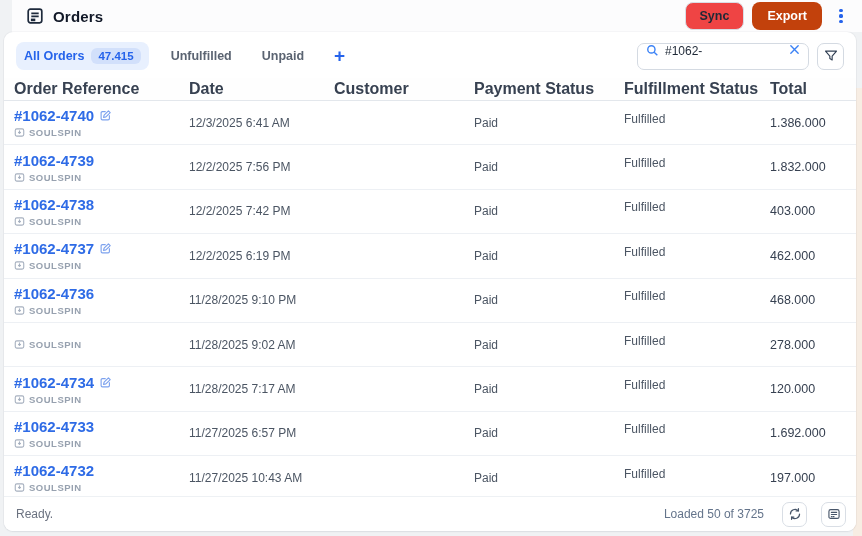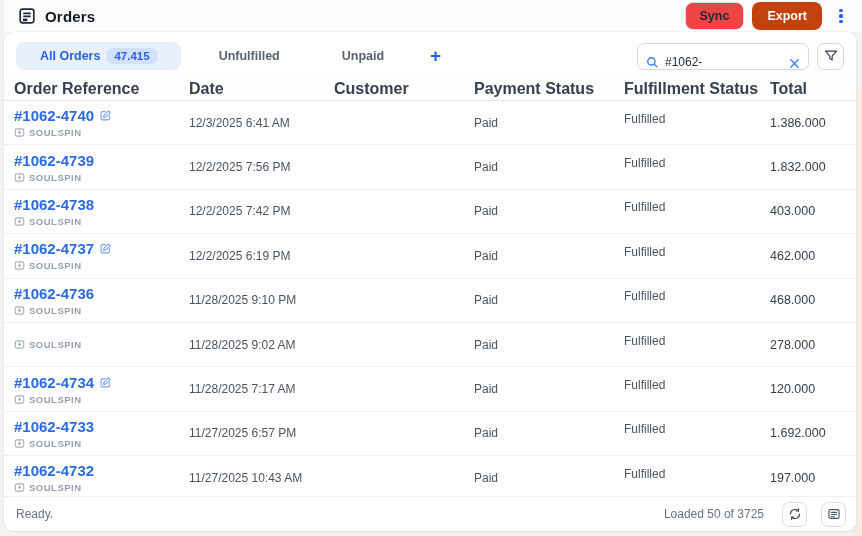--- a/index.html
+++ b/index.html
@@ -2,43 +2,43 @@
 <html><head>
 <meta charset="utf-8">
 <style>
   * { margin:0; padding:0; box-sizing:border-box; }
   html,body { width:862px; height:536px; font-family:"Liberation Sans", sans-serif; }
   body { background:#f0f2f4; position:relative; overflow:hidden; }
 
   .warm-strip { position:absolute; right:0; top:88px; bottom:0; width:9px; background:#f7ede3; }
 
   
-  .top-bar { position:absolute; left:4px; top:0; right:0; height:32px; background:#fcfcfd; display:flex; align-items:center; padding:0 12px; }
+  .top-bar { position:absolute; left:12px; top:0; right:0; height:32px; background:#fcfcfd; display:flex; align-items:center; padding:0 12px; }
   .app-icon { width:18px; height:18px; margin-left:2px; }
   .page-title { font-size:15px; font-weight:bold; color:#111827; margin-left:9px; letter-spacing:.2px; }
   .top-actions { margin-left:auto; display:flex; align-items:center; gap:8px; }
   .btn { border-radius:8px; font-size:12.5px; font-weight:bold; padding:6px 14px; cursor:pointer; border:1px solid transparent; font-family:"Liberation Sans",sans-serif; }
   .btn-secondary { background:#ef4444; border-color:#d9dee5; color:#1f2937; }
   .btn-primary { background:#c2410c; color:#ffffff; }
   .kebab { width:18px; height:22px; display:flex; flex-direction:column; align-items:center; justify-content:center; gap:2.5px; cursor:pointer; margin-left:2px; }
   .kebab i { width:3.2px; height:3.2px; border-radius:50%; background:#2563eb; }
 
   
   .card { position:absolute; left:4px; right:6px; top:32px; bottom:5px; background:#ffffff; border-radius:9px; box-shadow:0 1px 2px rgba(20,30,50,.06), 0 0 0 1px rgba(20,30,50,.03); display:flex; flex-direction:column; overflow:hidden; }
 
   
   .toolbar { display:flex; align-items:center; padding:10px 12px 8px 12px; }
-  .tab { display:flex; align-items:center; gap:7px; padding:6px 24px; border-radius:8px; font-size:12.5px; color:#5b6472; cursor:pointer; font-weight:bold; }
+  .tab { display:flex; align-items:center; gap:7px; padding:6px 8px; border-radius:8px; font-size:12.5px; color:#5b6472; cursor:pointer; font-weight:bold; }
   .tab.active { background:#e8f0fe; color:#2563eb; }
   .tab .badge { background:#d2e0fb; color:#2563eb; font-size:11.5px; font-weight:bold; padding:2px 7px; border-radius:6px; }
   .tab + .tab { margin-left:14px;align-items:center; }
   .add-view { color:#2563eb; font-size:19px; font-weight:bold; margin-left:18px; cursor:pointer; line-height:1; padding:0 4px 2px 4px; }
 
   .search-wrap { margin-left:auto; display:flex; align-items:center; gap:8px; }
-  .search-box { display:flex; align-items:flex-end; width:172px; height:27px; border:1px solid #d4dae2; border-radius:7px; padding:0 8px; gap:6px; background:#fff; }
+  .search-box { display:flex; align-items:flex-start; width:172px; height:27px; border:1px solid #d4dae2; border-radius:7px; padding:0 8px; gap:6px; background:#fff; }
   .search-box input { border:none; outline:none; flex:1; font-size:12px; color:#1f2937; font-family:"Liberation Sans",sans-serif; background:transparent; min-width:0; }
   .icon-btn-clear { cursor:pointer; display:flex; }
   .filter-btn { width:27px; height:27px; border:1px solid #d4dae2; border-radius:7px; background:#fff; display:flex; align-items:center; justify-content:center; cursor:pointer; }
 
   
   .grid-cols { display:grid; grid-template-columns:175px 145px 140px 150px 146px 1fr; padding-left:6px; }
   .thead { height:23px; align-items:center; border-bottom:1px solid #e3e7ec; background:#fefefe; }
   .thead .th { font-size:16px; font-weight:bold; color:#374151; padding-left:4px; }
   .rows { flex:1; overflow:hidden; }
   .row { height:44.4px; align-items:center; border-bottom:1px solid #edf0f4; cursor:pointer; }

